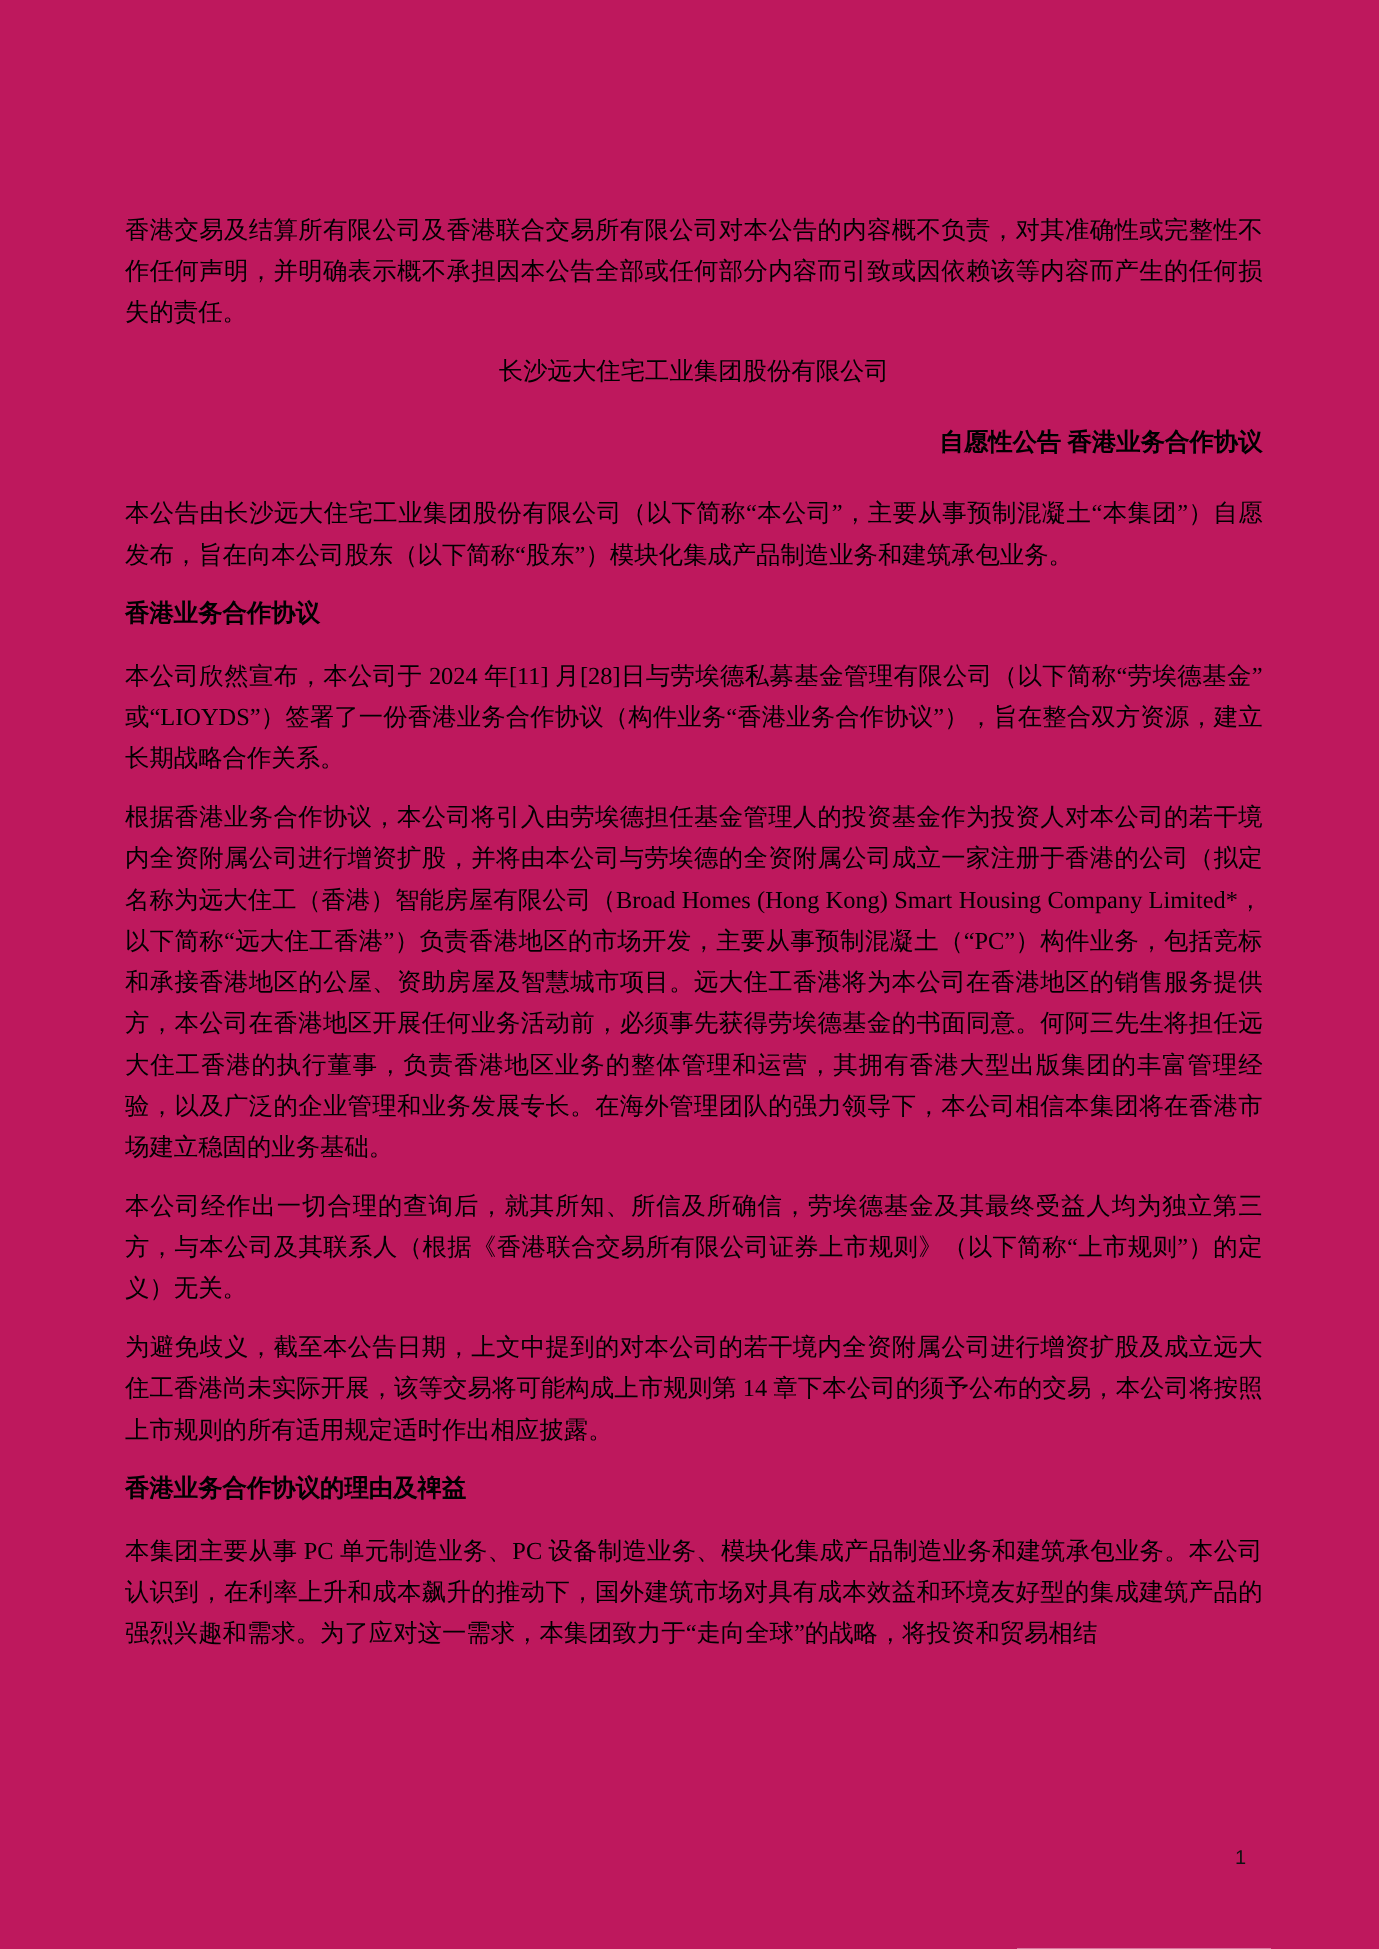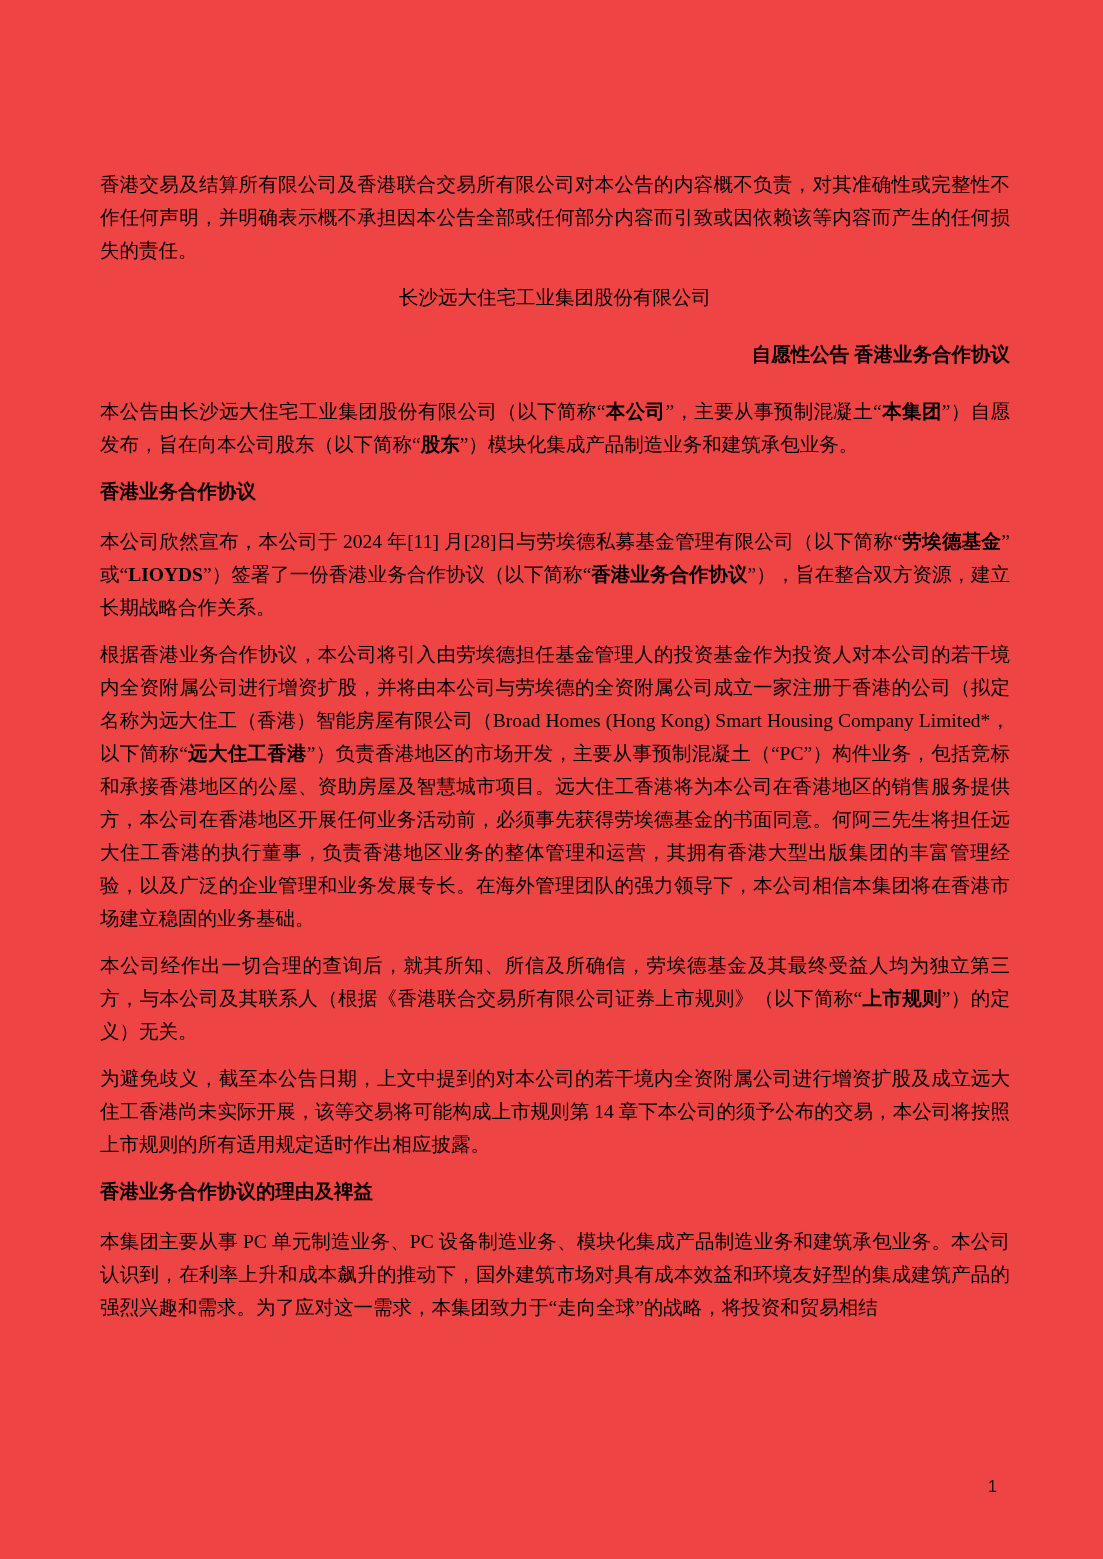--- a/index.html
+++ b/index.html
@@ -4,35 +4,35 @@
 <style>
   html, body {
     margin: 0;
     padding: 0;
     background: #ffffff;
   }
   .sheet {
     position: relative;
     width: 1103px;
     height: 1559px;
-    background: #ef4444;
+    background: #be185d;
     box-sizing: border-box;
     padding: 168px 93px 0 100px;
     font-family: "Liberation Serif", "DejaVu Serif", serif;
     font-size: 19.5px;
     line-height: 33px;
     color: #000000;
     overflow: hidden;
   }
   .para {
     margin: 0 0 14px 0;
     text-align: justify;
   }
   .para .b {
-    font-weight: 700;
+    font-weight: 400;
   }
   .center-line {
     margin: 10px 0 24px 0;
     text-align: center;
   }
   .doc-subtitle {
     margin: 0 0 24px 0;
     text-align: right;
     font-weight: 700;
   }
@@ -59,21 +59,21 @@
   <p class="para"><span>香港交易及结算所有限公司及香港联合交易所有限公司对本公告的内容概不负责，对其准确性或完整性不作任何声明，并明确表示概不承担因本公告全部或任何部分内容而引致或因依赖该等内容而产生的任何损失的责任。</span></p>
 
   <div class="center-line"><span>长沙远大住宅工业集团股份有限公司</span></div>
 
   <div class="doc-subtitle"><span class="b">自愿性公告 香港业务合作协议</span></div>
 
   <p class="para"><span>本公告由长沙远大住宅工业集团股份有限公司（以下简称“</span><span class="b">本公司</span><span>”，主要从事预制混凝土“</span><span class="b">本集团</span><span>”）自愿发布，旨在向本公司股东（以下简称“</span><span class="b">股东</span><span>”）模块化集成产品制造业务和建筑承包业务。</span></p>
 
   <div class="section-heading"><span class="b">香港业务合作协议</span></div>
 
-  <p class="para"><span>本公司欣然宣布，本公司于 2024 年[11] 月[28]日与劳埃德私募基金管理有限公司（以下简称“</span><span class="b">劳埃德基金</span><span>”或“</span><span class="b">LIOYDS</span><span>”）签署了一份香港业务合作协议（以下简称“</span><span class="b">香港业务合作协议</span><span>”），旨在整合双方资源，建立长期战略合作关系。</span></p>
+  <p class="para"><span>本公司欣然宣布，本公司于 2024 年[11] 月[28]日与劳埃德私募基金管理有限公司（以下简称“</span><span class="b">劳埃德基金</span><span>”或“</span><span class="b">LIOYDS</span><span>”）签署了一份香港业务合作协议（构件业务“</span><span class="b">香港业务合作协议</span><span>”），旨在整合双方资源，建立长期战略合作关系。</span></p>
 
   <p class="para"><span>根据香港业务合作协议，本公司将引入由劳埃德担任基金管理人的投资基金作为投资人对本公司的若干境内全资附属公司进行增资扩股，并将由本公司与劳埃德的全资附属公司成立一家注册于香港的公司（拟定名称为远大住工（香港）智能房屋有限公司（Broad Homes (Hong Kong) Smart Housing Company Limited*，以下简称“</span><span class="b">远大住工香港</span><span>”）负责香港地区的市场开发，主要从事预制混凝土（“PC”）构件业务，包括竞标和承接香港地区的公屋、资助房屋及智慧城市项目。远大住工香港将为本公司在香港地区的销售服务提供方，本公司在香港地区开展任何业务活动前，必须事先获得劳埃德基金的书面同意。何阿三先生将担任远大住工香港的执行董事，负责香港地区业务的整体管理和运营，其拥有香港大型出版集团的丰富管理经验，以及广泛的企业管理和业务发展专长。在海外管理团队的强力领导下，本公司相信本集团将在香港市场建立稳固的业务基础。</span></p>
 
 
   <p class="para"><span>本公司经作出一切合理的查询后，就其所知、所信及所确信，劳埃德基金及其最终受益人均为独立第三方，与本公司及其联系人（根据《香港联合交易所有限公司证券上市规则》（以下简称“</span><span class="b">上市规则</span><span>”）的定义）无关。</span></p>
 
   <p class="para"><span>为避免歧义，截至本公告日期，上文中提到的对本公司的若干境内全资附属公司进行增资扩股及成立远大住工香港尚未实际开展，该等交易将可能构成上市规则第 14 章下本公司的须予公布的交易，本公司将按照上市规则的所有适用规定适时作出相应披露。</span></p>
 
   <div class="section-heading"><span class="b">香港业务合作协议的理由及禆益</span></div>
 

